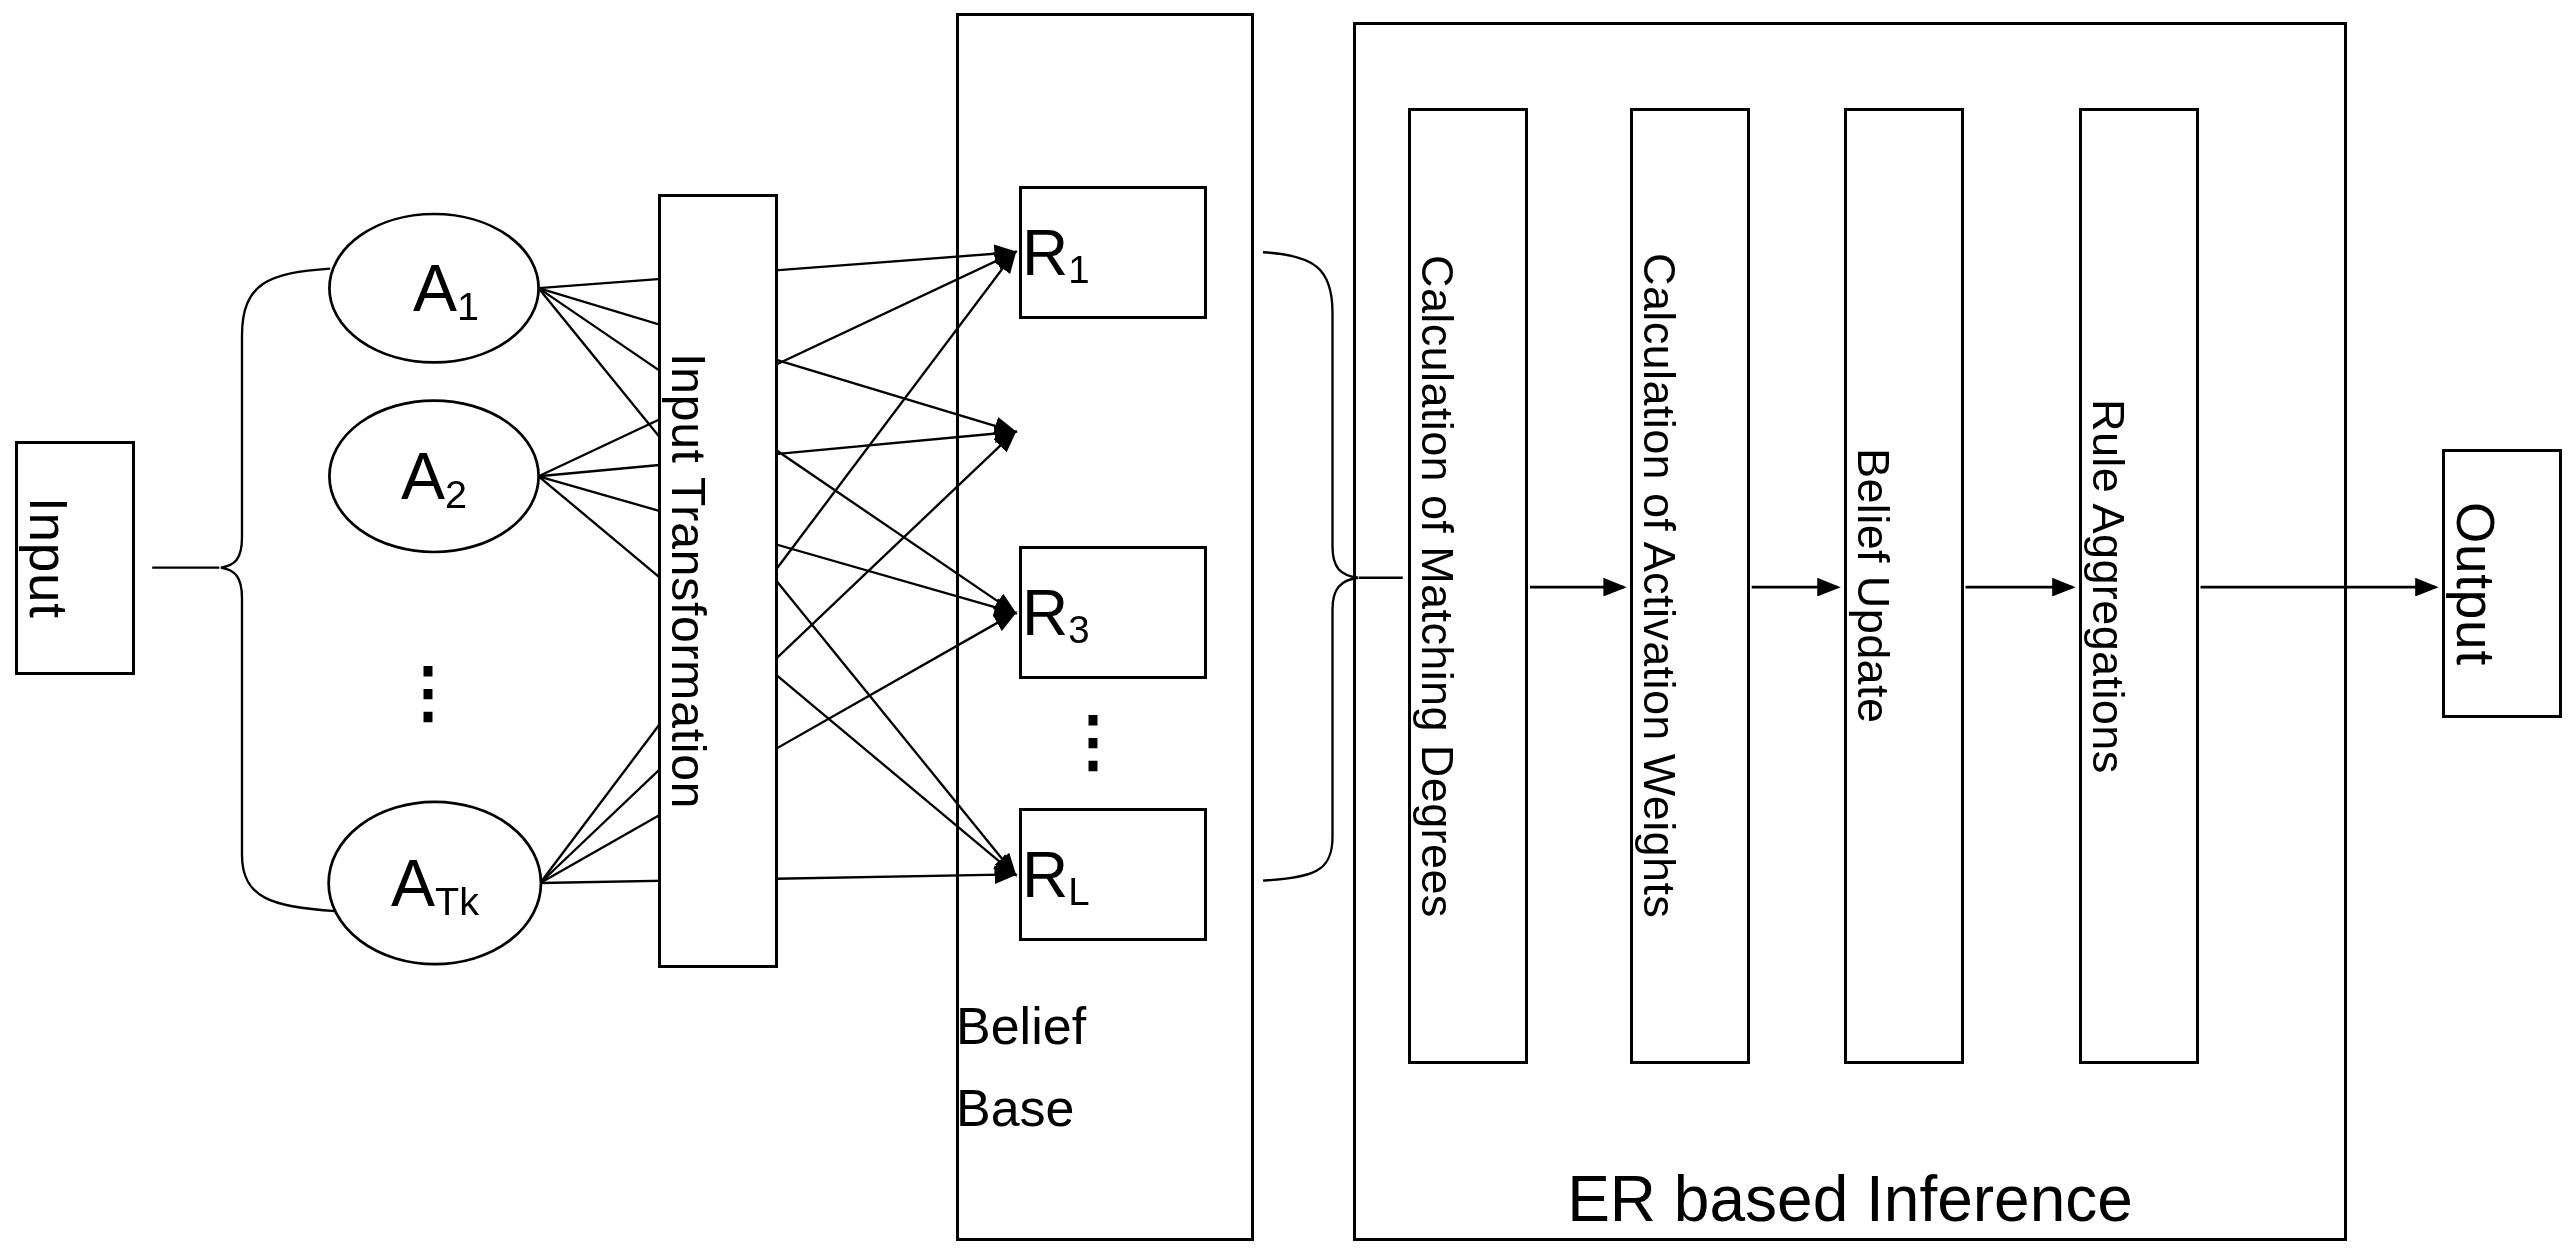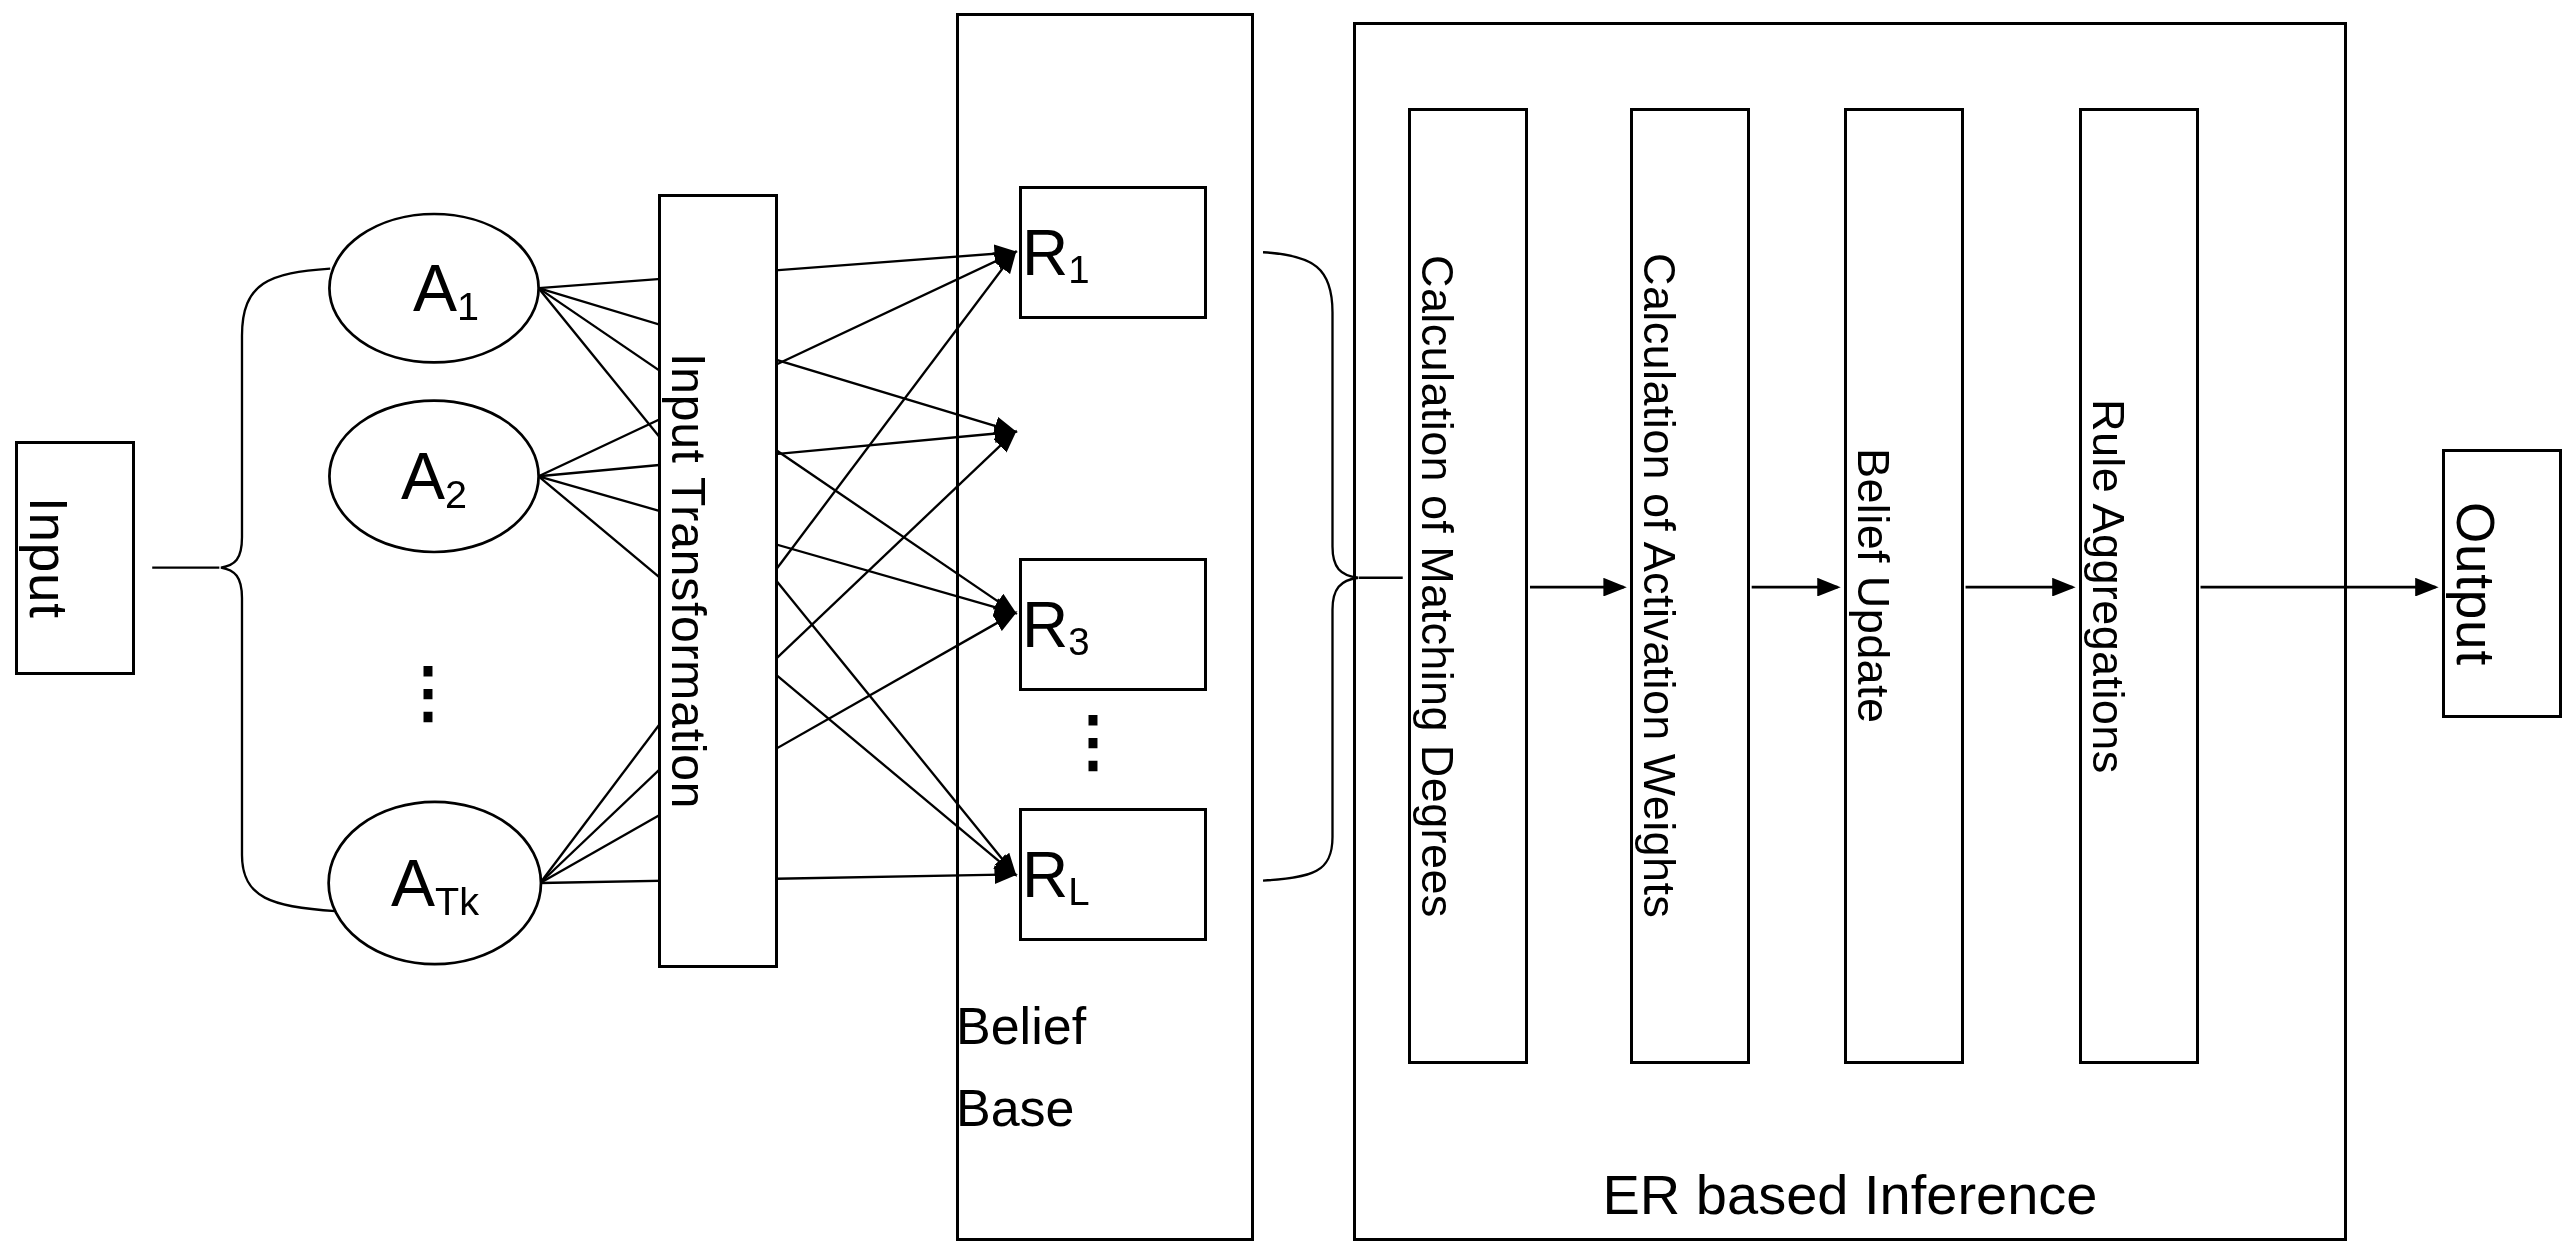--- a/index.html
+++ b/index.html
@@ -70,21 +70,21 @@
     font-size: 52px;
     line-height: 82px;
     z-index: 3;
   }
   .er-title {
     position: absolute;
     left: 1353px;
     top: 1162px;
     width: 994px;
     text-align: center;
-    font-size: 56px;
+    font-size: 64px;
     z-index: 3;
   }
 </style>
 </head>
 <body>
 
 <div id="canvas">
 
   <svg id="geometry" width="2576" height="1257" viewBox="0 0 3300 1610">
     <defs>
@@ -152,21 +152,21 @@
 
   <div class="box" style="left:658px; top:194px; width:120px; height:774px;">
     <span class="vtext transform-label">Input Transformation</span>
   </div>
 
   <div class="box container-box" style="left:956px; top:13.3px; width:298px; height:1228px;"></div>
 
   <div class="box" style="left:1019px; top:186px; width:188px; height:133px;">
     <span class="rule-label"><span>R</span><sub>1</sub></span>
   </div>
-  <div class="box" style="left:1019px; top:546px; width:188px; height:133px;margin-top:12px;">
+  <div class="box" style="left:1019px; top:546px; width:188px; height:133px;">
     <span class="rule-label"><span>R</span><sub>3</sub></span>
   </div>
   <div class="box" style="left:1019px; top:808px; width:188px; height:133px;">
     <span class="rule-label"><span>R</span><sub>L</sub></span>
   </div>
 
   <div class="hlabel dots" style="left:1093px; top:740px;">⋮</div>
 
   <div class="brb-title">
     <div>Belief</div>

